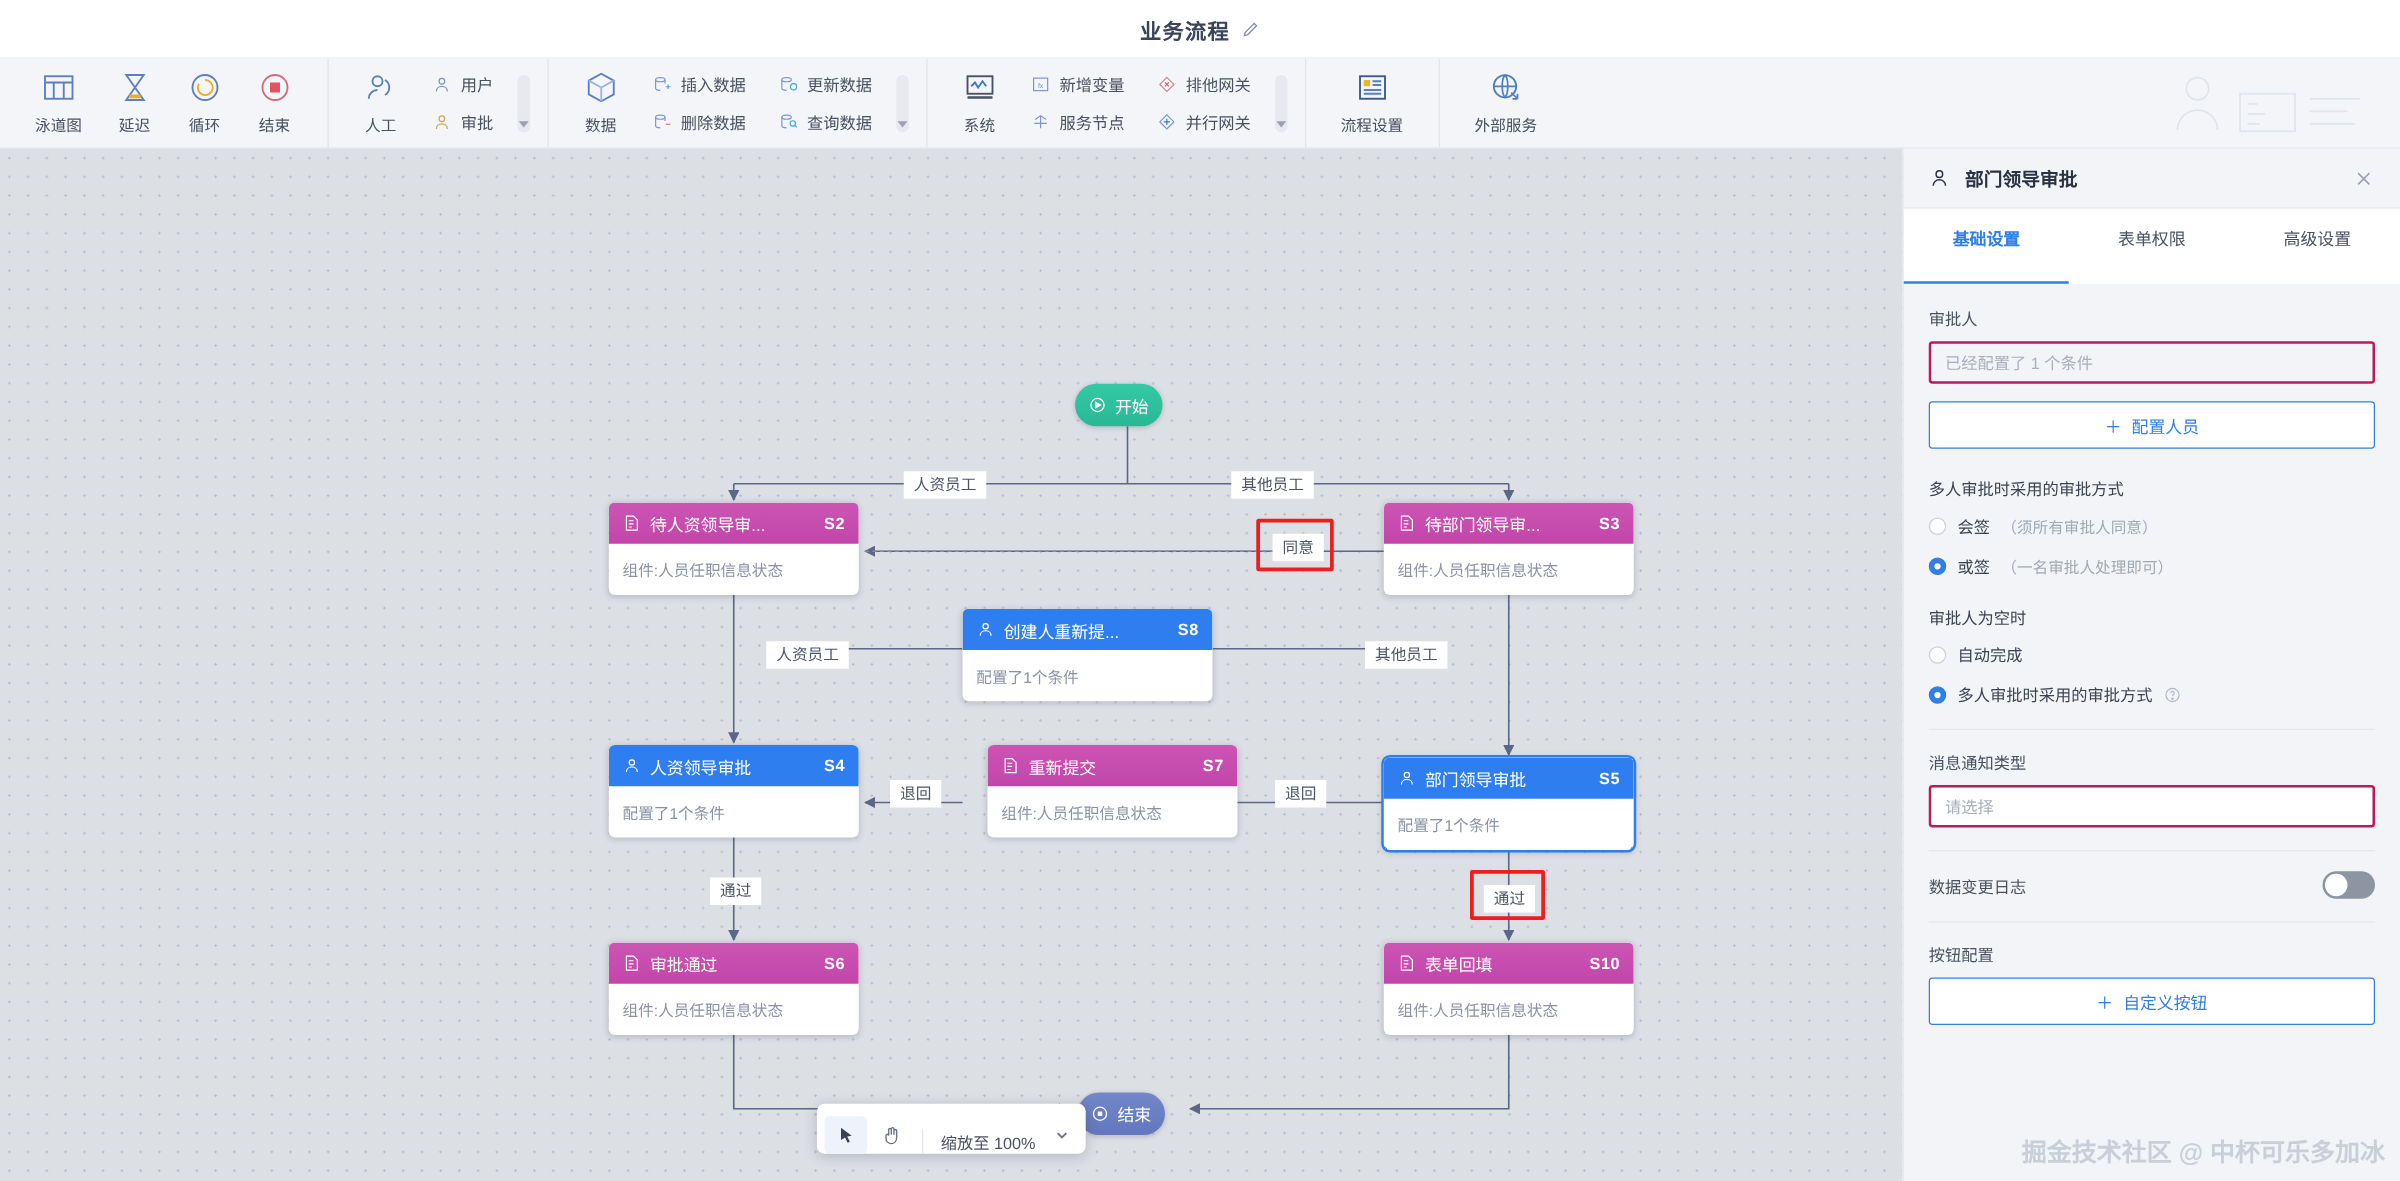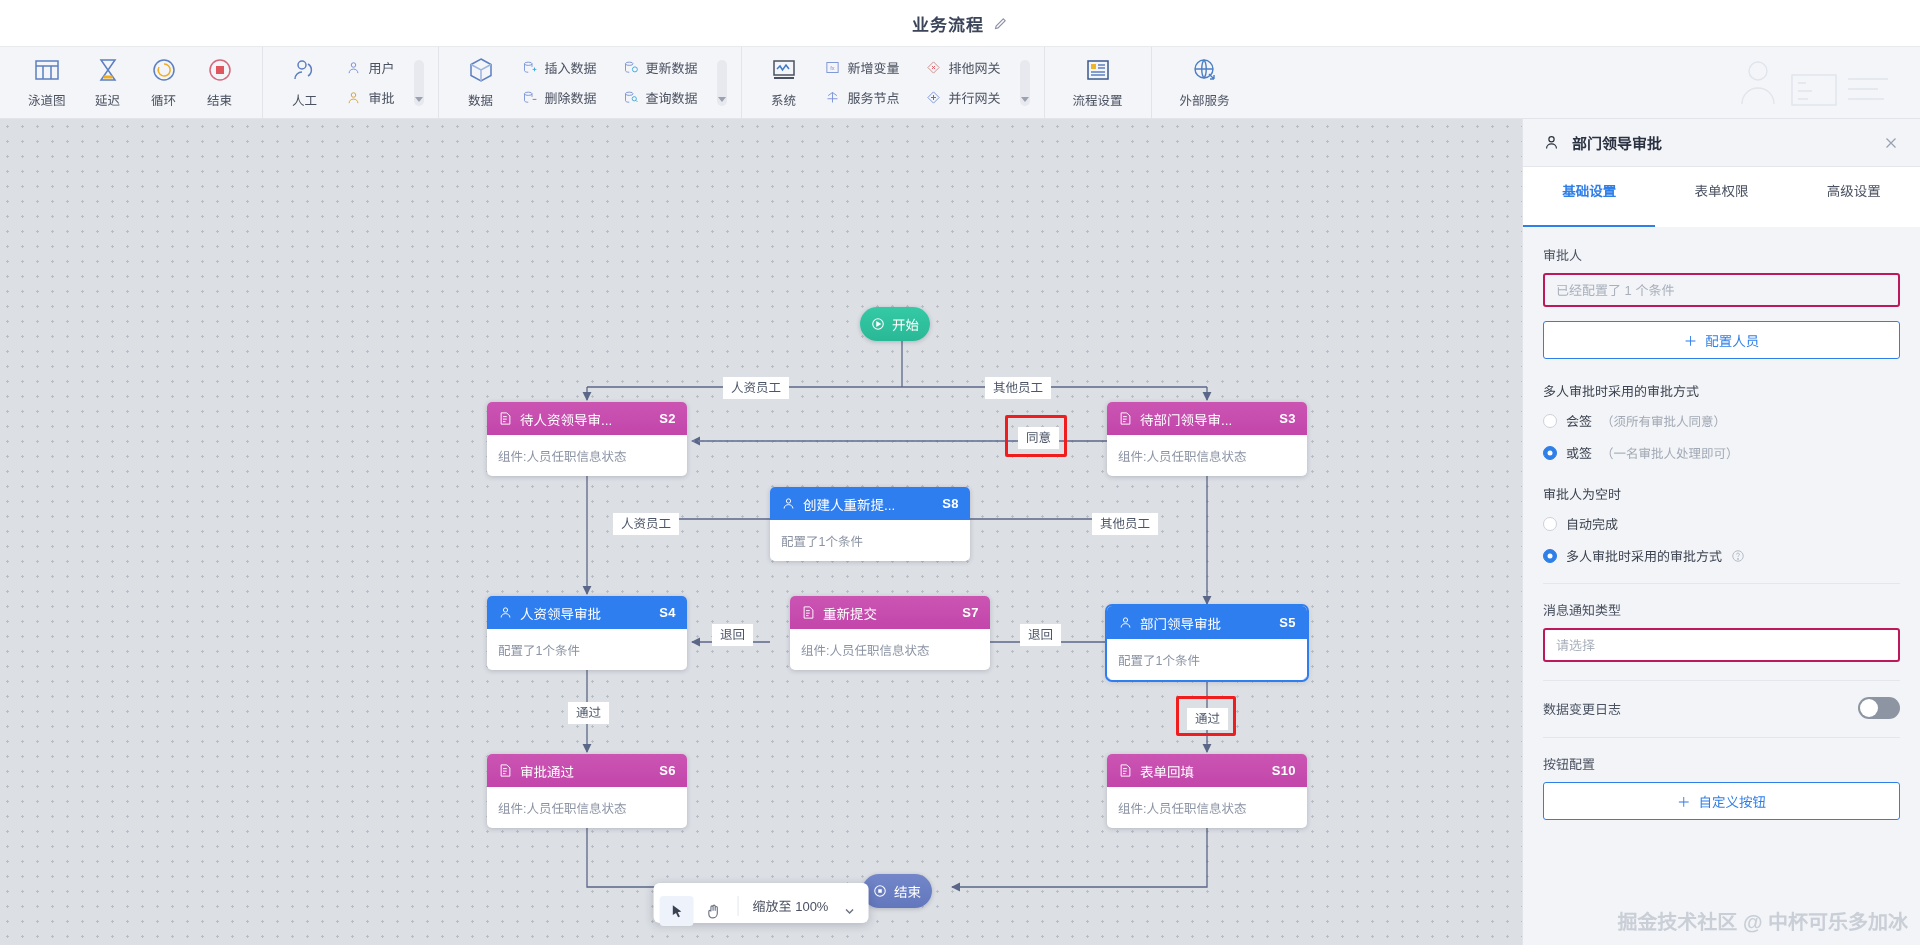--- a/index.html
+++ b/index.html
@@ -107,21 +107,21 @@
   .elabel{
     position:absolute;background:#fff;color:#4c5668;font-size:12.5px;
     padding:3px 8px;white-space:nowrap;line-height:16px;
   }
   .hl-box{position:absolute;border:3px solid #ef1d1d;border-radius:2px;pointer-events:none;}
 
   
   .zoombar{
     position:absolute;left:50%;transform:translateX(-50%);bottom:22px;
     height:40px;background:#fff;border-radius:6px;box-shadow:0 2px 10px rgba(30,40,60,.22);
-    display:flex;align-items:flex-start;padding:13px 6px;gap:2px;
+    display:flex;align-items:flex-end;padding:0 6px;gap:2px;
   }
   .zb-btn{width:34px;height:30px;display:flex;align-items:center;justify-content:center;border-radius:4px;cursor:pointer;}
   .zb-btn.active{background:#edf2fb;}
   .zb-btn svg{width:17px;height:17px;}
   .zb-sep{width:1px;height:20px;background:#e4e6eb;margin:0 6px;}
   .zb-label{font-size:13px;color:#4a5160;padding:0 6px;white-space:nowrap;}
   .zb-caret{width:26px;height:30px;display:flex;align-items:center;justify-content:center;cursor:pointer;}
 
   
   .panel{

